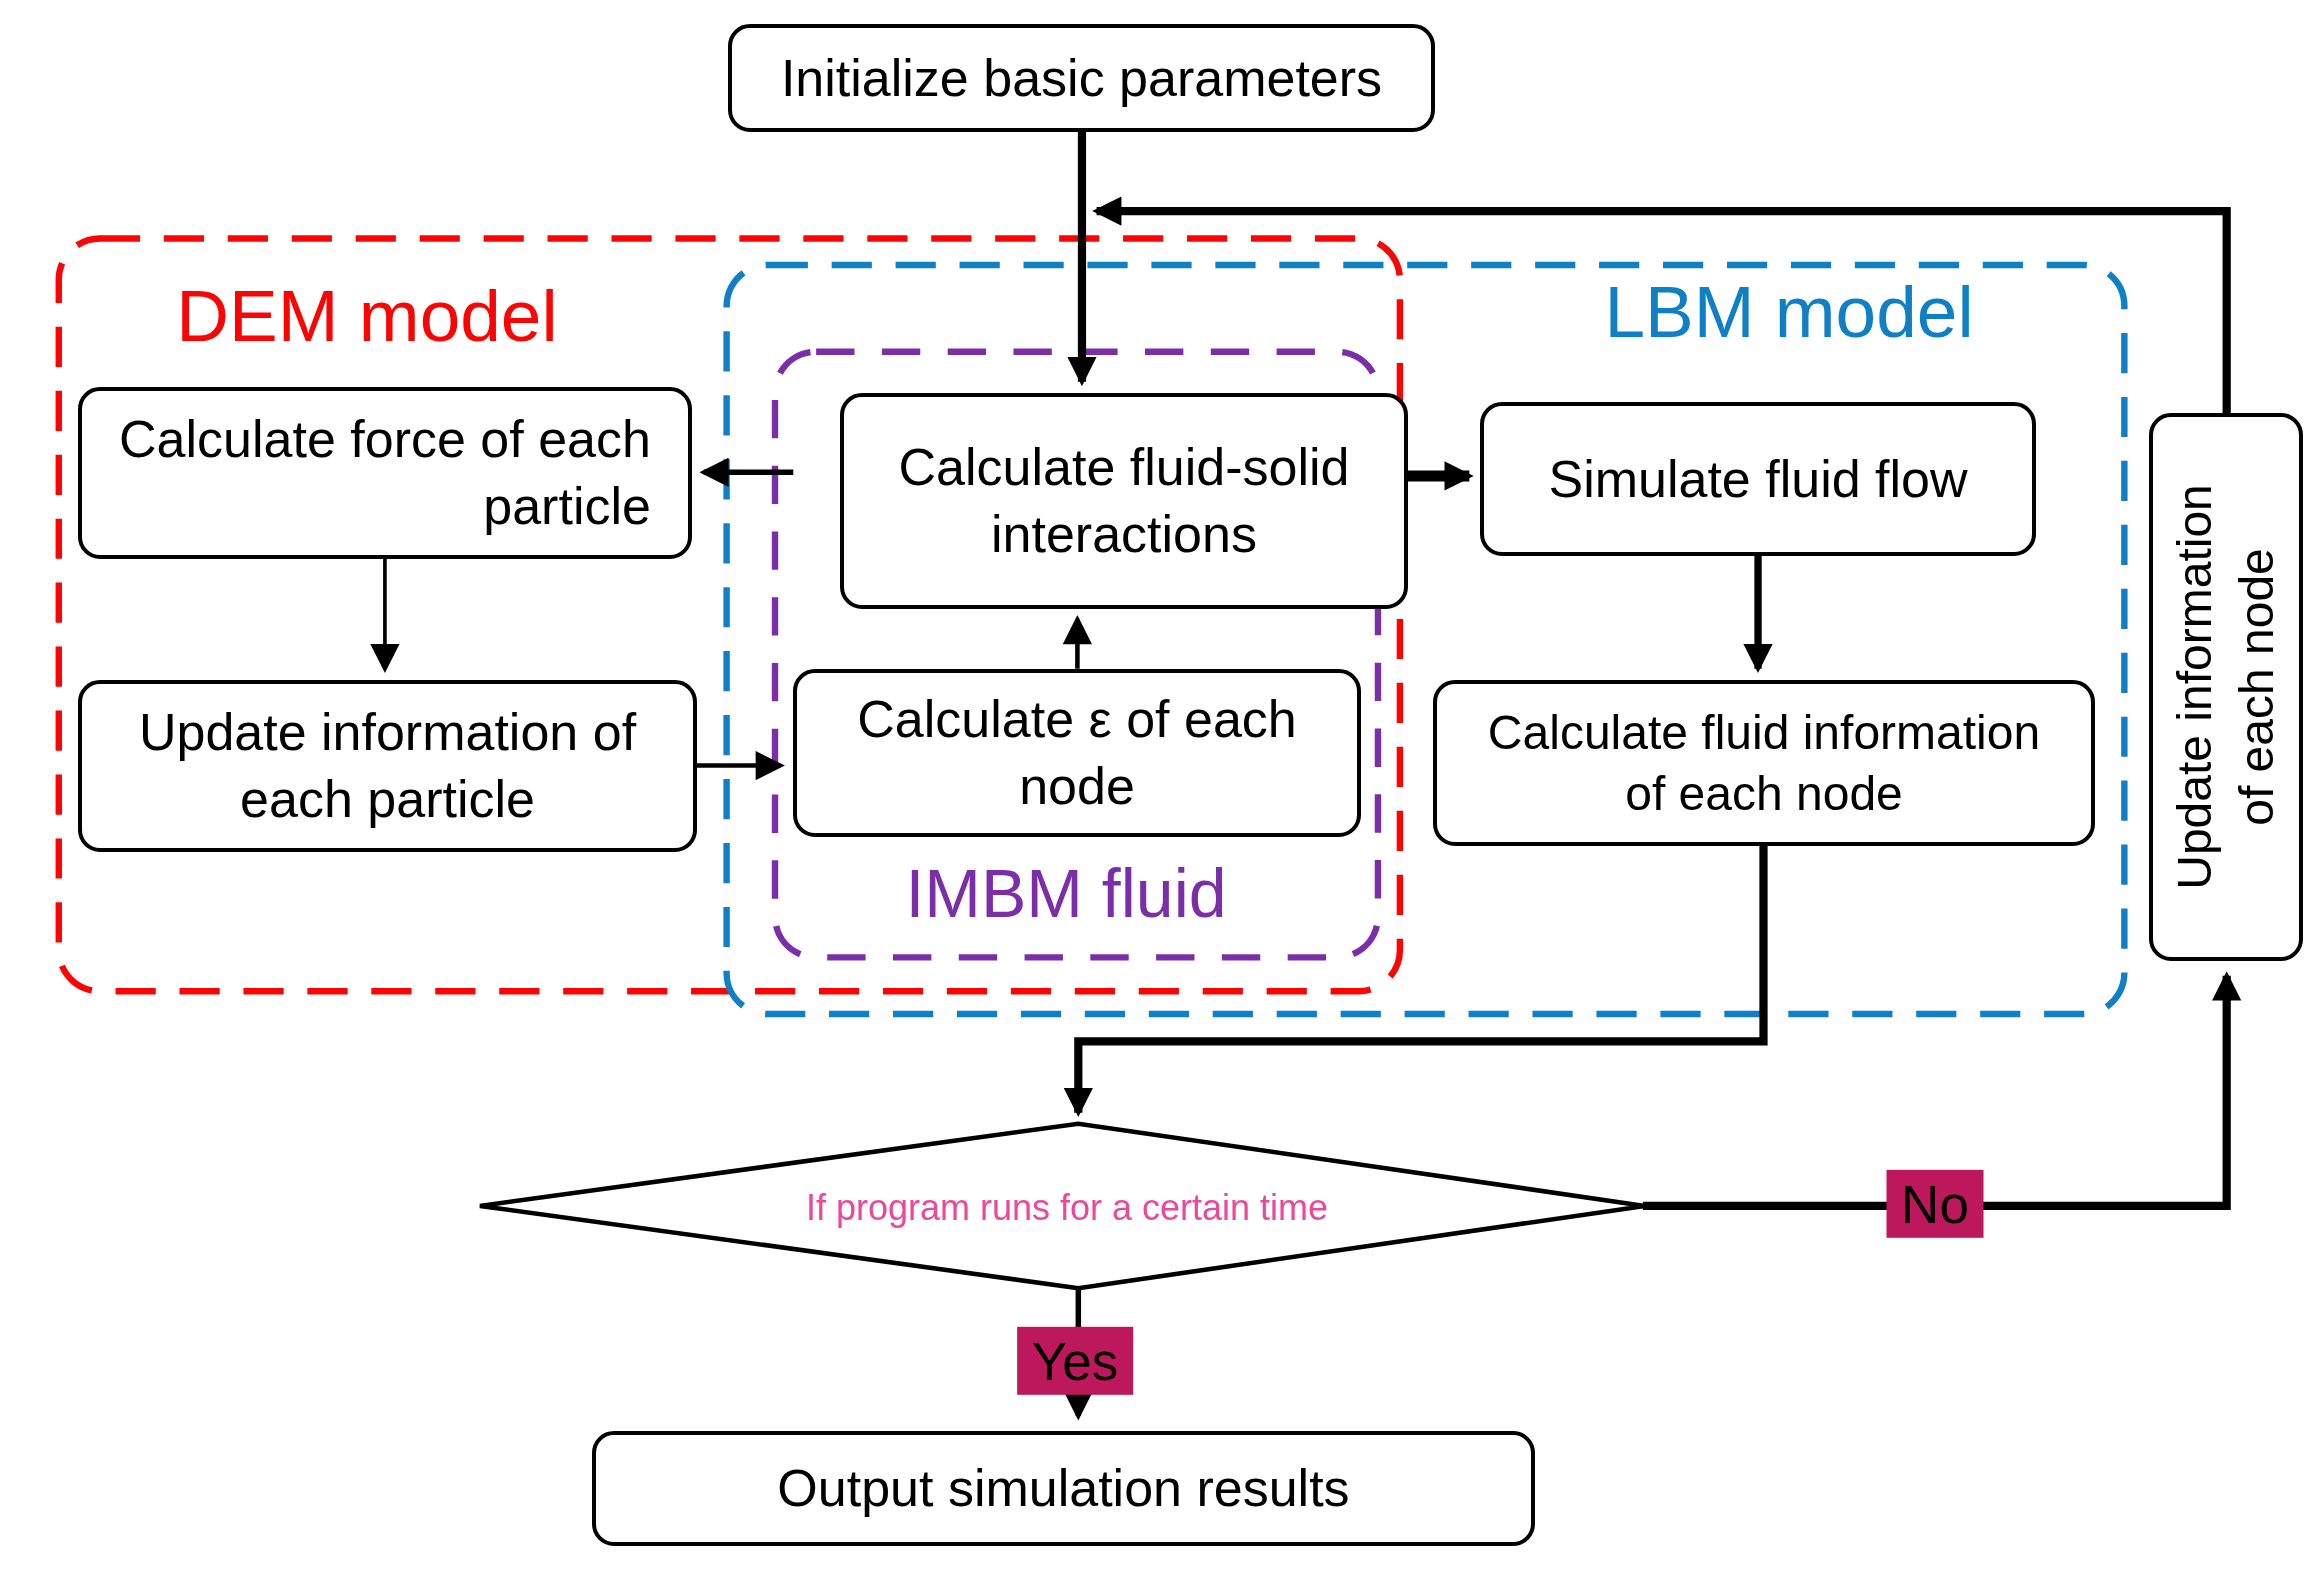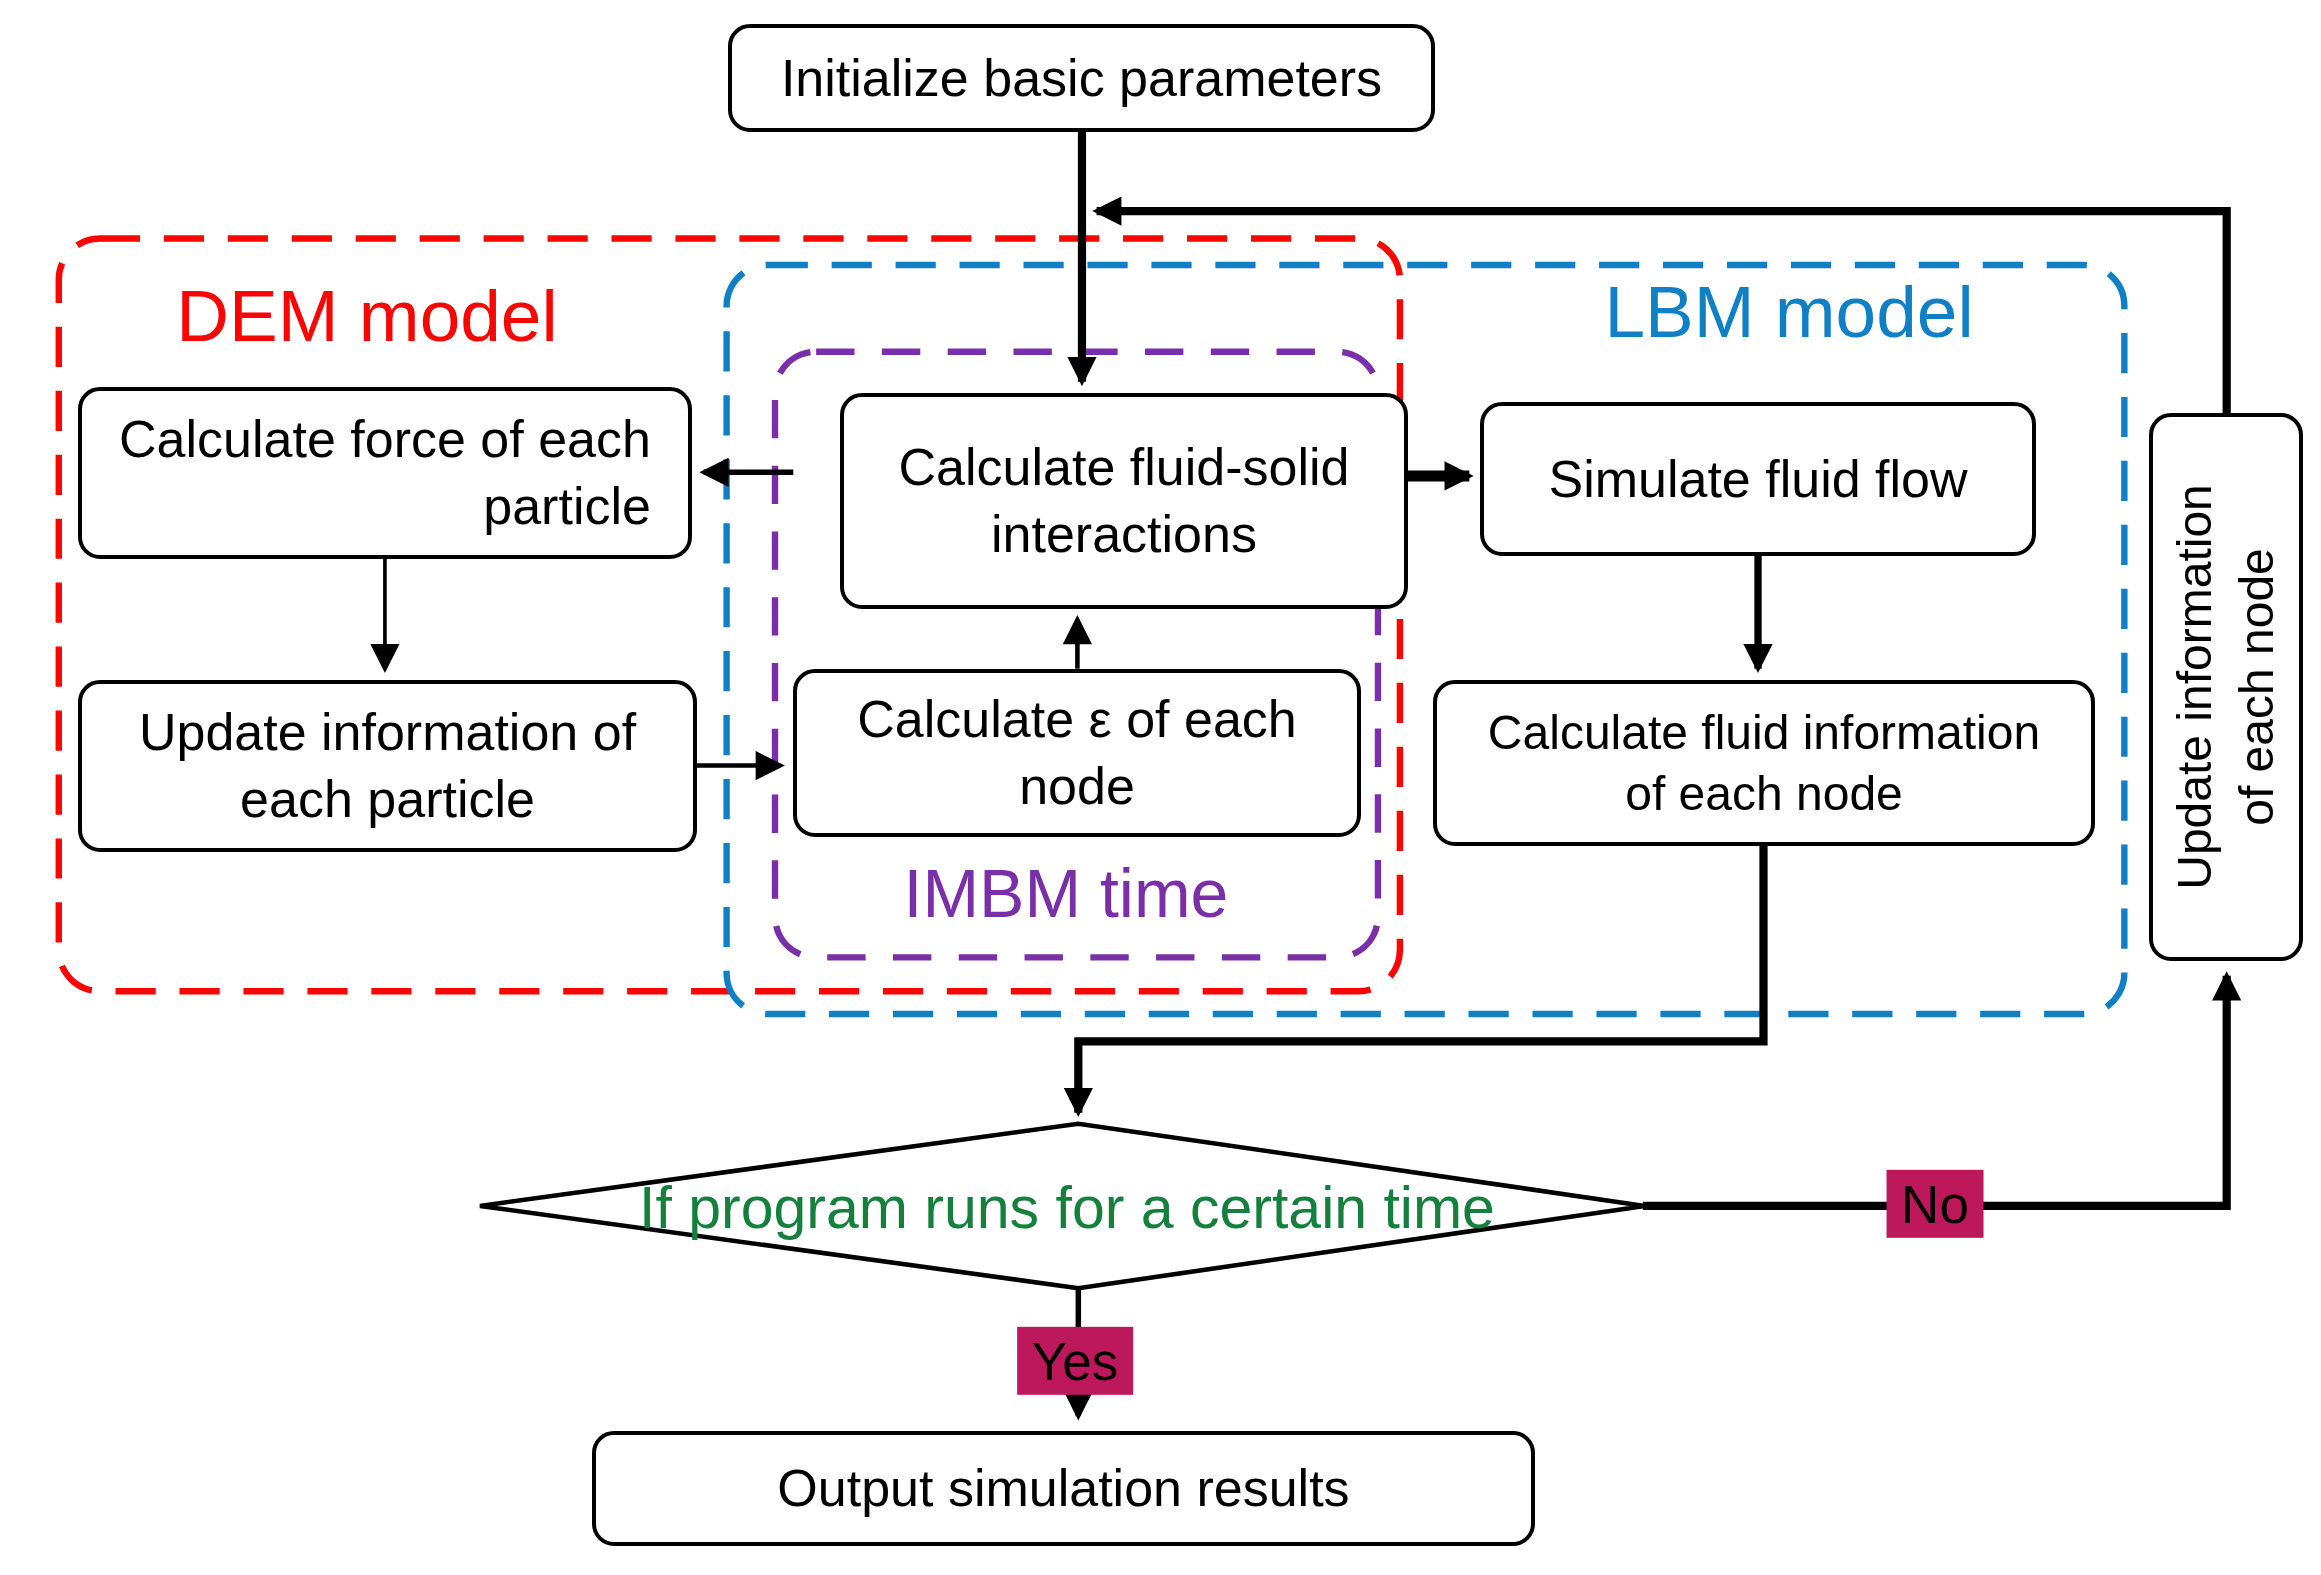--- a/index.html
+++ b/index.html
@@ -42,22 +42,22 @@
     background:#be185d;
     padding:3.7px 14.6px;
     font-size:53px;
     color:#000000;
     white-space:nowrap;
   }
   .diamond-label{
     position:absolute;
     z-index:3;
     transform:translate(-50%,-50%);
-    font-size:59px;
-    color:#15803d;
+    font-size:36px;
+    color:#ec4899;
     white-space:nowrap;
     text-align:right;
   }
   .vtext{
     position:absolute;
     left:50%;top:50%;
     transform:translate(-50%,-50%) rotate(-90deg);
     width:539px;
     text-align:center;
     font-size:48px;
@@ -135,19 +135,19 @@
   </div>
 
   <div class="node" style="left:592px;top:1431px;width:943px;height:115px;">
     <div class="node-label">Output simulation results</div>
   </div>
 
   <div class="diamond-label" style="left:1067px;top:1208px;">If  program runs for a certain time</div>
 
   <div class="region-label" style="left:367px;top:315px;color:#fb0404;">DEM model</div>
   <div class="region-label" style="left:1789px;top:311px;color:#0f7fc6;">LBM model</div>
-  <div class="region-label" style="left:1066px;top:893px;color:#7a2fa8;font-size:68px;">IMBM time</div>
+  <div class="region-label" style="left:1066px;top:893px;color:#7a2fa8;font-size:68px;">IMBM fluid</div>
 
   <div class="edge-label" style="left:1075px;top:1361px;">Yes</div>
   <div class="edge-label" style="left:1935px;top:1204px;">No</div>
 
 </div>
 
 
 </body></html>

